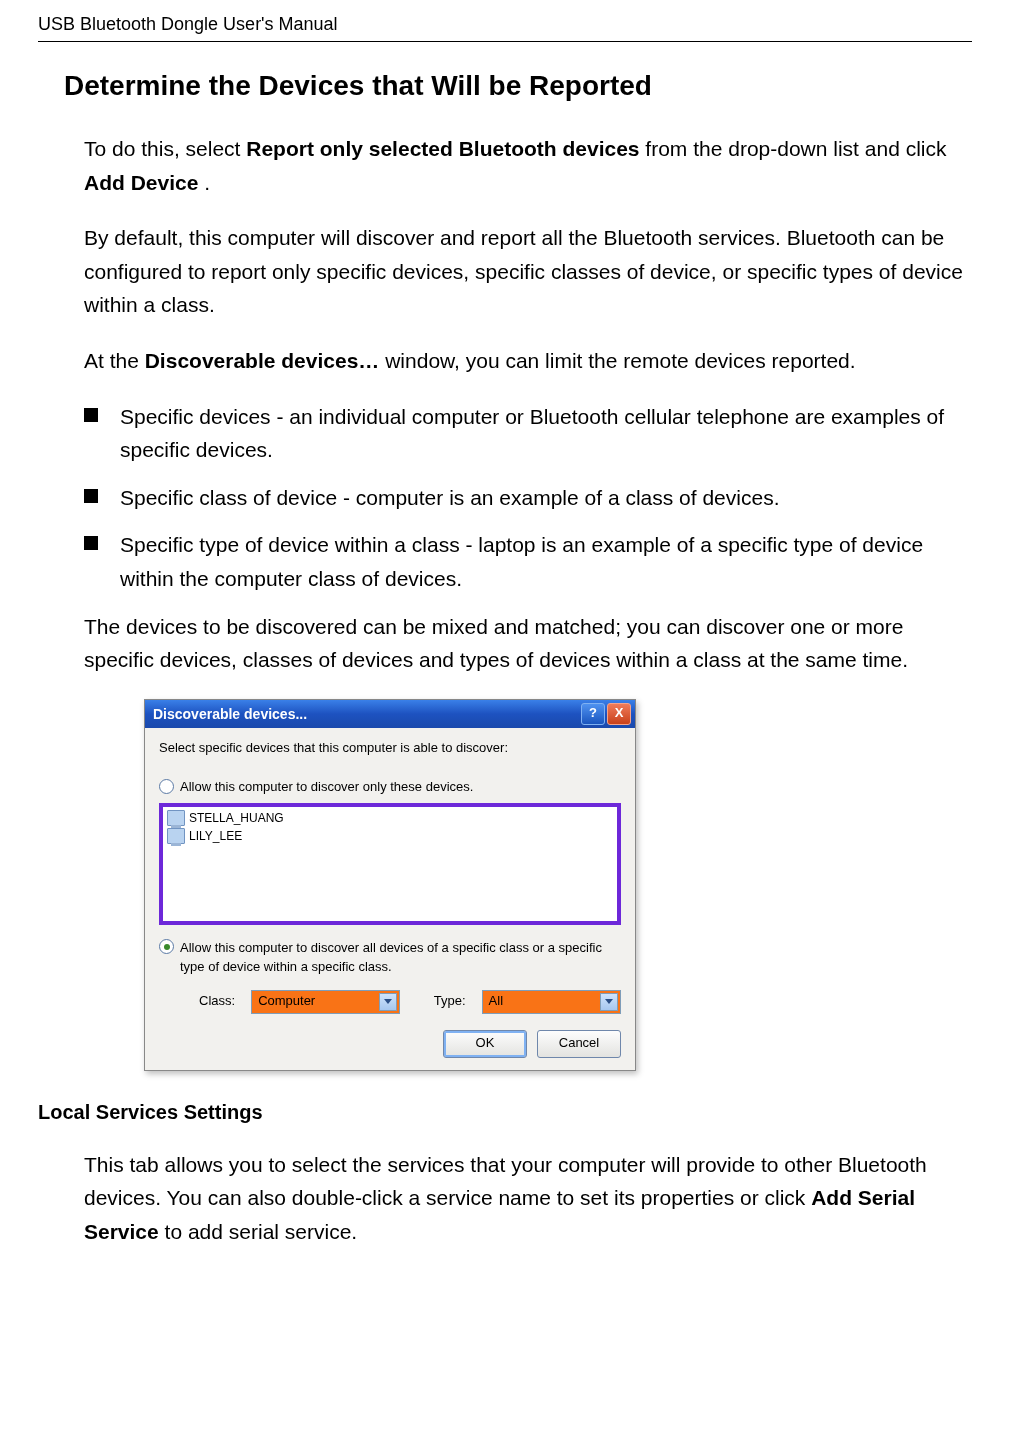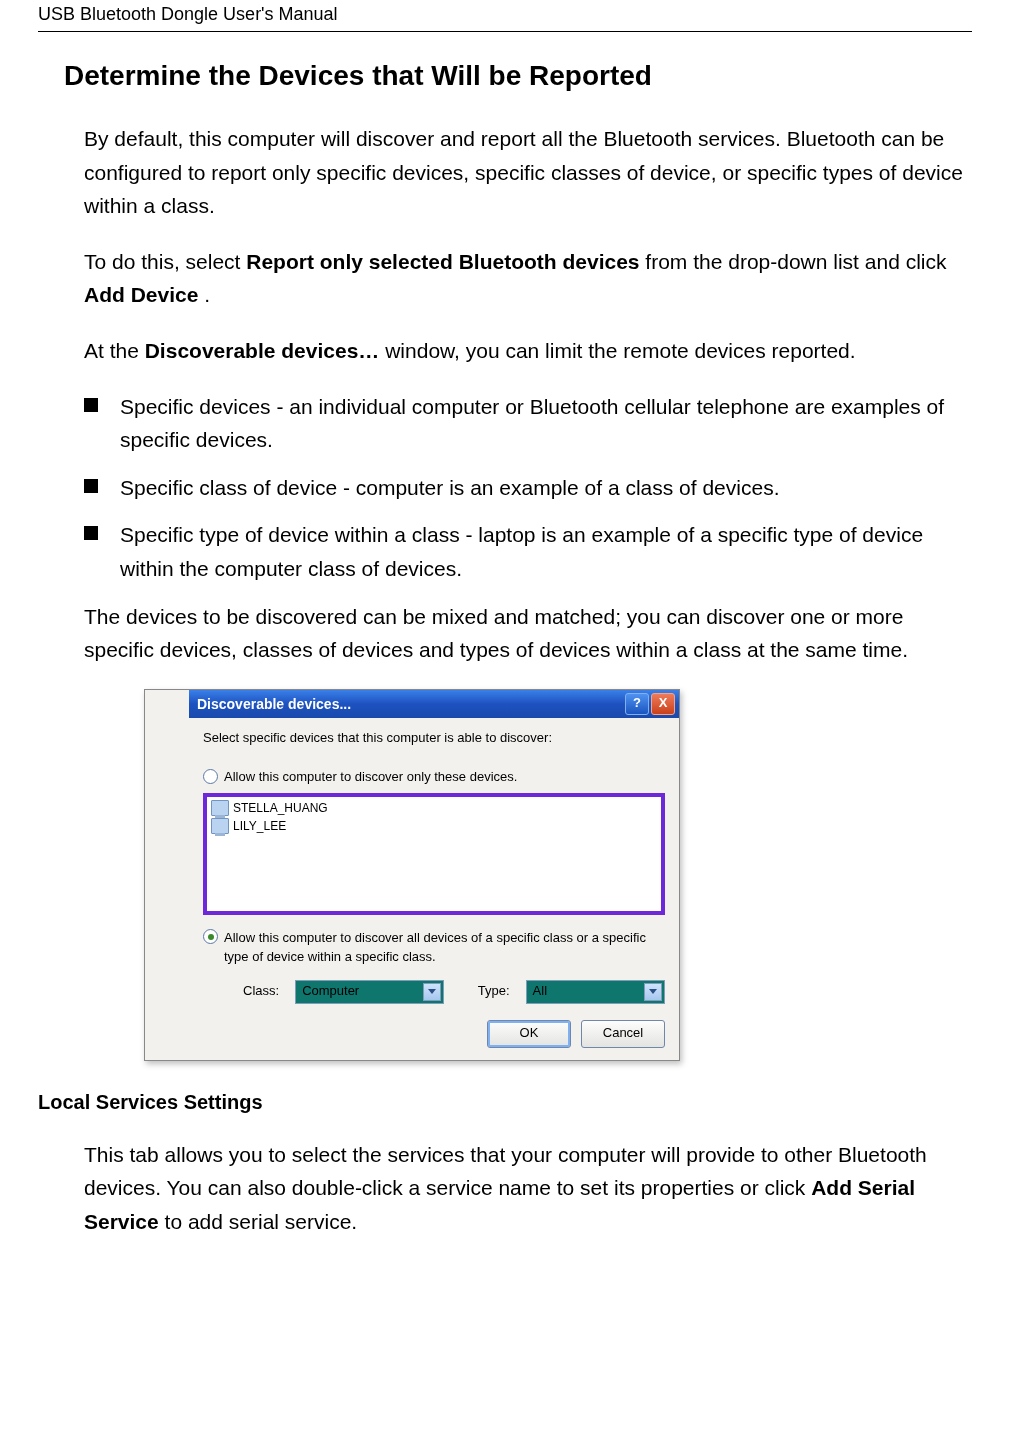--- a/index.html
+++ b/index.html
@@ -9,21 +9,21 @@
     background: #fff;
     color: #000;
     width: 1010px;
   }
   .page {
     padding: 0 38px 40px 38px;
     box-sizing: border-box;
   }
   .running-head {
     font-size: 18px;
-    padding: 4px 0 6px 0;
+    padding: 14px 0 6px 0;
     border-bottom: 1.5px solid #000;
     margin-bottom: 28px;
   }
   h2.section-title {
     font-size: 28px;
     font-weight: bold;
     margin: 0 0 30px 26px;
   }
   h2.section-left {
     font-size: 20px;
@@ -61,21 +61,20 @@
 
   
   .dialog-wrap {
     margin: 4px 0 12px 60px;
     width: 490px;
     border: 1px solid #888;
     background: #f2f1ee;
     font-family: Tahoma, Verdana, sans-serif;
     font-size: 13px;
     box-shadow: 2px 3px 6px rgba(0,0,0,0.25);
-    padding-left: 44px;
   }
   .titlebar {
     display: flex;
     align-items: center;
     height: 28px;
     padding: 0 4px 0 8px;
     background: linear-gradient(to bottom,#3a80e8 0%, #1d52c0 50%, #1a49ac 100%);
     color: #fff;
     font-weight: bold;
     font-size: 14px;
@@ -175,21 +174,21 @@
     margin: 14px 0 12px 40px;
     display: flex;
     align-items: center;
     gap: 16px;
     font-size: 13px;
   }
   .combo {
     position: relative;
     height: 22px;
     border: 1px solid #7f9db9;
-    background: #0f766e;
+    background: #f97316;
     display: inline-flex;
     align-items: center;
     padding: 0 20px 0 6px;
     font-size: 13px;
   }
   .combo .arrow {
     position: absolute;
     right: 2px; top: 2px;
     width: 16px; height: 16px;
     background: linear-gradient(to bottom,#cfe3fb,#a7c7ef);
@@ -227,29 +226,29 @@
 <body>
 
 <div class="page">
 
   <div class="running-head">USB Bluetooth Dongle User's Manual</div>
 
   <h2 class="section-title">Determine the Devices that Will be Reported</h2>
 
   <div class="body-block">
 
-    <p>By default, this computer will discover and report all the Bluetooth services. Bluetooth can be configured to report only specific devices, specific classes of device, or specific types of device within a class.</p>
-
     <p>
       <span>To do this, select </span>
       <b>Report only selected Bluetooth devices</b>
       <span> from the drop-down list and click </span>
       <b>Add Device</b>
       <span>.</span>
     </p>
+
+    <p>By default, this computer will discover and report all the Bluetooth services. Bluetooth can be configured to report only specific devices, specific classes of device, or specific types of device within a class.</p>
 
     <p>
       <span>At the </span>
       <b>Discoverable devices…</b>
       <span> window, you can limit the remote devices reported.</span>
     </p>
 
     <ul class="square">
       <li>Specific devices - an individual computer or Bluetooth cellular telephone are examples of specific devices.</li>
       <li>Specific class of device - computer is an example of a class of devices.</li>

